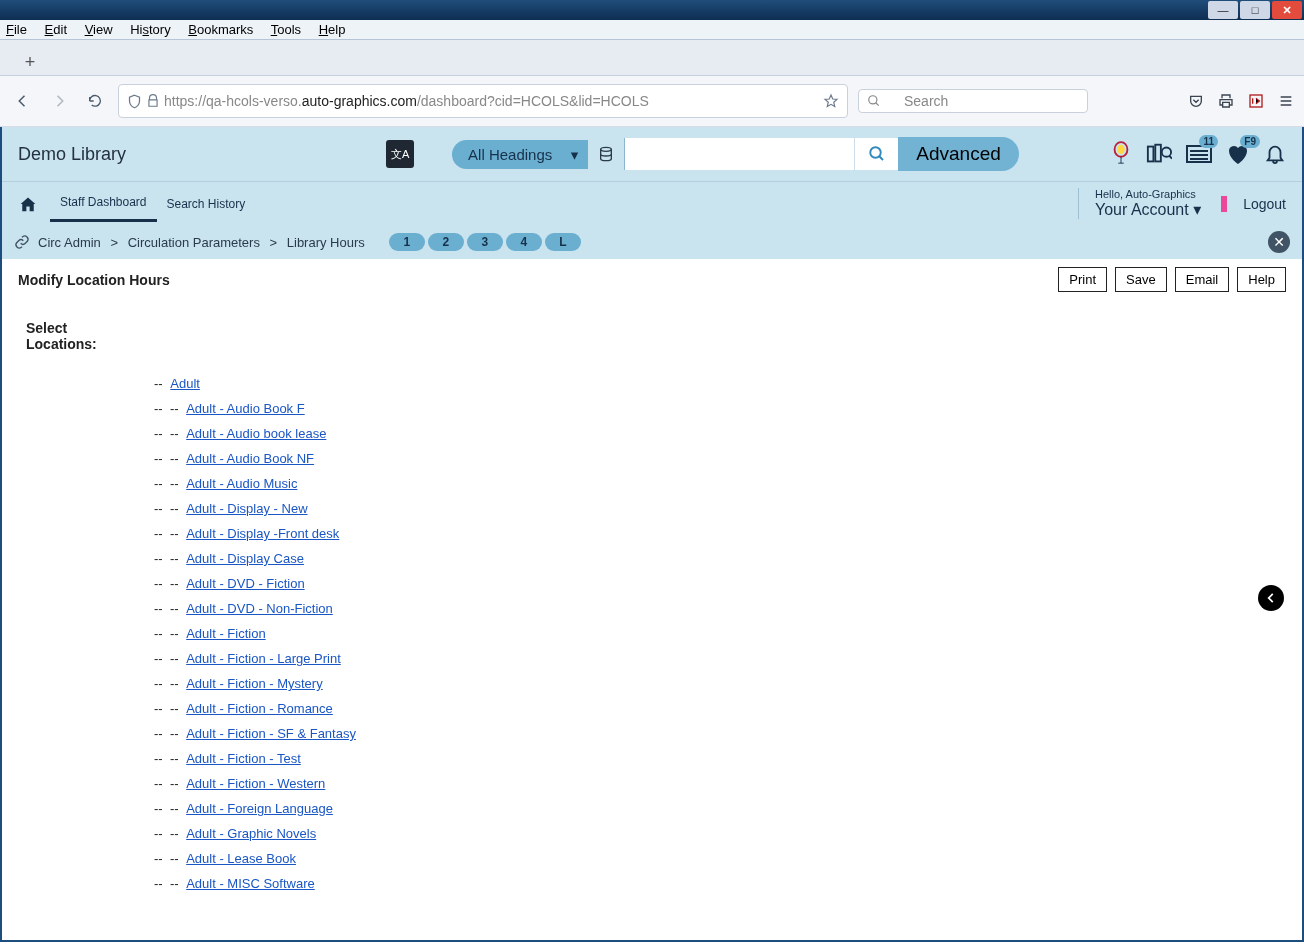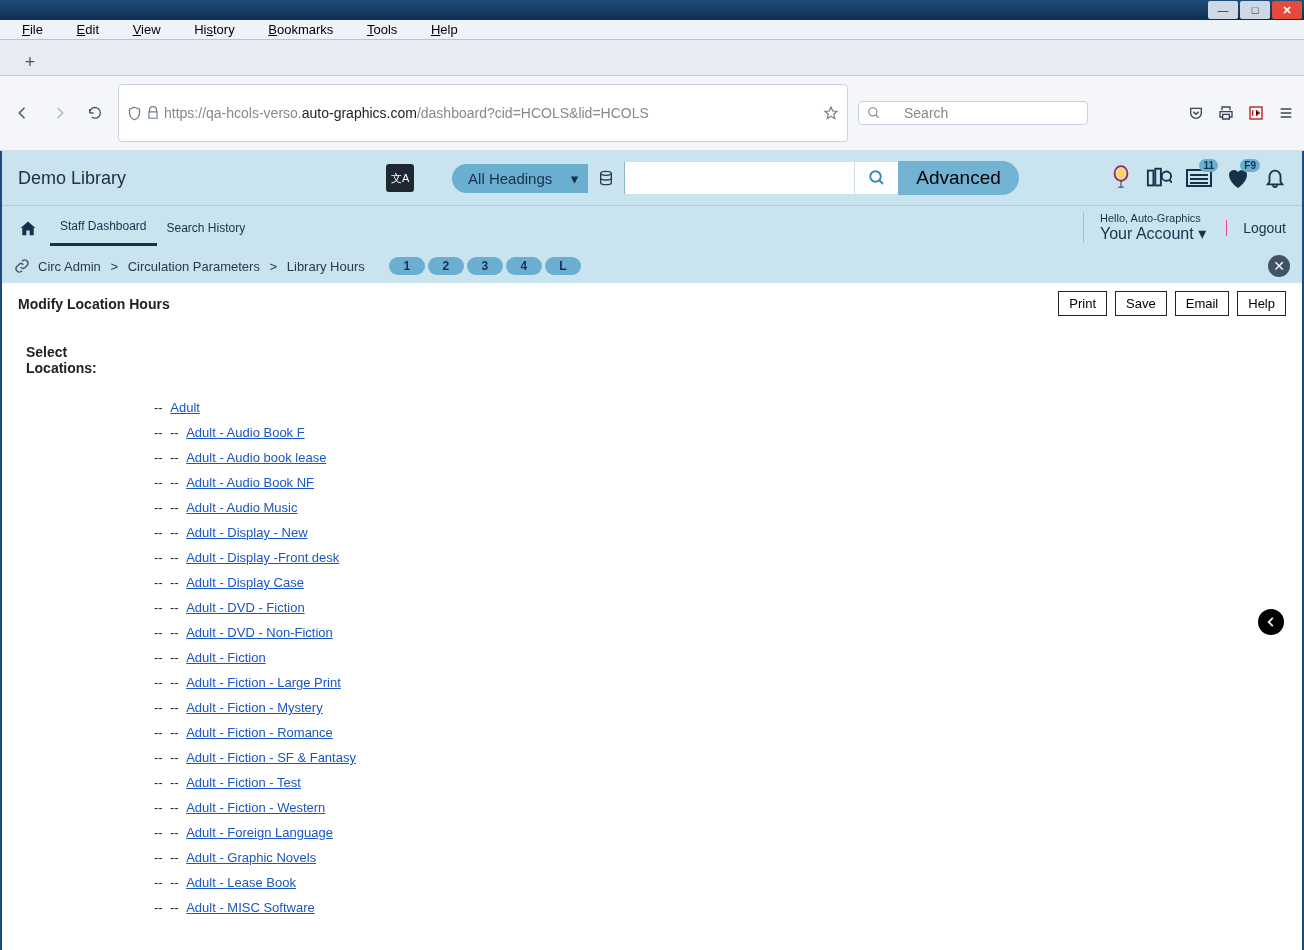--- a/index.html
+++ b/index.html
@@ -5,32 +5,32 @@
 * { margin: 0; padding: 0; box-sizing: border-box; font-family: "Segoe UI", Tahoma, Arial, sans-serif; }
 body { background: #fff; font-size: 13px; }
 
 
 .window-titlebar { background: linear-gradient(#1f4d7a,#0e2e52); height: 20px; display: flex; align-items: center; justify-content: flex-end; padding-right: 2px; }
 .window-btn { width: 30px; height: 18px; margin-left: 2px; display: flex; align-items: center; justify-content: center; color: #fff; font-size: 11px; cursor: pointer; }
 .window-btn.min, .window-btn.max { background: #cfd8e6; color: #222; border-radius: 2px; }
 .window-btn.close { background: #e34b3d; color: #fff; border-radius: 2px; font-weight: bold; }
 
 .menubar { background: #eef3f8; border-bottom: 1px solid #b6c5d6; padding: 2px 6px; font-size: 13px; }
-.menubar span { margin-right: 14px; cursor: pointer; margin-left: 16px; }
+.menubar span { margin-right: 14px; cursor: pointer; }
 .menubar span u { text-decoration: underline; }
 
 .tabstrip { background: #e7ecf2; padding: 6px 8px 0 8px; height: 36px; border-bottom: 1px solid #c6d0dd; display: flex; align-items: flex-end; }
 .tab { background: #fff; border: 1px solid #c6d0dd; border-bottom: none; border-top-left-radius: 6px; border-top-right-radius: 6px; padding: 5px 10px 5px 8px; display: flex; align-items: center; gap: 6px; font-size: 12px; max-width: 200px; }
 .tab .favicon { width: 14px; height: 14px; background: #4b50a8; border-radius: 3px; display:inline-block; }
 .tab .close { cursor: pointer; color: #555; font-size: 14px; line-height: 1; }
 .newtab { margin-left: 8px; width: 28px; height: 26px; display:flex; align-items:center; justify-content:center; color:#555; cursor:pointer; font-size:18px; }
 
 .urlbar-row { background: #f4f6f9; padding: 8px 10px; display: flex; align-items: center; gap: 10px; border-bottom: 1px solid #d7dde6; }
 .nav-btn { width: 26px; height: 26px; display:flex; align-items:center; justify-content:center; color:#4a5a6b; cursor:pointer; border-radius:4px; }
-.urlbar { flex: 0 0 730px; display:flex; align-items:center; background:#fff; border:1px solid #c8d1dc; border-radius:4px; padding:20px 8px; gap:4px; }
+.urlbar { flex: 0 0 730px; display:flex; align-items:center; background:#fff; border:1px solid #c8d1dc; border-radius:4px; padding:8px 8px; gap:4px; }
 .urlbar .url-text { flex:1; font-size:14px; color:#888; white-space:nowrap; overflow:hidden; }
 .urlbar .url-text .emph { color:#222; }
 .url-icon { color:#6c7b8c; cursor:pointer; display:flex; align-items:center; }
 .searchbar { flex: 0 0 230px; display:flex; align-items:center; background:#fff; border:1px solid #c8d1dc; border-radius:4px; padding:3px 8px; gap:23px; color:#888; font-size:14px; }
 .toolbar-icons { margin-left:auto; display:flex; align-items:center; gap:14px; color:#3b4452; }
 .toolbar-icons .ti { cursor:pointer; display:flex; align-items:center; }
 
 
 .app-wrap { border: 2px solid #1c4d7c; border-top: none; }
 .app-header { background: #c9e3ef; padding: 10px 16px; display:flex; align-items:center; gap:20px; }
@@ -49,21 +49,21 @@
 .heart-icon { color:#17314a; position:relative; cursor:pointer; }
 .bell-icon { color:#17314a; cursor:pointer; }
 
 .app-nav { background:#c9e3ef; padding:0 16px 0 16px; border-top:1px solid #b2cfe0; display:flex; align-items:center; height:44px; }
 .home-icon { color:#17314a; margin-right:12px; cursor:pointer; }
 .nav-link { font-size:12px; color:#17314a; padding:10px 10px; cursor:pointer; }
 .nav-link.active { border-bottom: 3px solid #17314a; }
 .account-area { margin-left:auto; display:flex; align-items:center; gap:20px; border-left:1px solid #9cbfd3; padding-left:16px; }
 .account-text { font-size:11px; color:#17314a; }
 .account-text .yac { font-size:16px; cursor:pointer; }
-.logout { cursor:pointer; font-size:14px; color:#17314a; border-left:1px solid #ec4899; padding-left:16px; }
+.logout { cursor:pointer; font-size:14px; color:#17314a; border-left:6px solid #ec4899; padding-left:16px; }
 
 .breadcrumb-row { background:#c9e3ef; padding:6px 12px; display:flex; align-items:center; gap:8px; }
 .bc-icon { color:#415465; }
 .bc { font-size:13px; color:#2a3b4b; }
 .bc .sep { margin: 0 6px; }
 .page-pills { display:flex; gap:3px; margin-left:16px; }
 .page-pill { background:#6aaed0; color:#17314a; font-weight:bold; font-size:12px; width:36px; text-align:center; padding:2px 0; border-radius:12px; cursor:pointer; }
 .close-round { margin-left:auto; width:22px; height:22px; background:#415465; color:#fff; border-radius:50%; display:flex; align-items:center; justify-content:center; cursor:pointer; font-size:14px; }
 
 .toolbar-row { background:#fff; padding:8px 16px; display:flex; align-items:center; }

